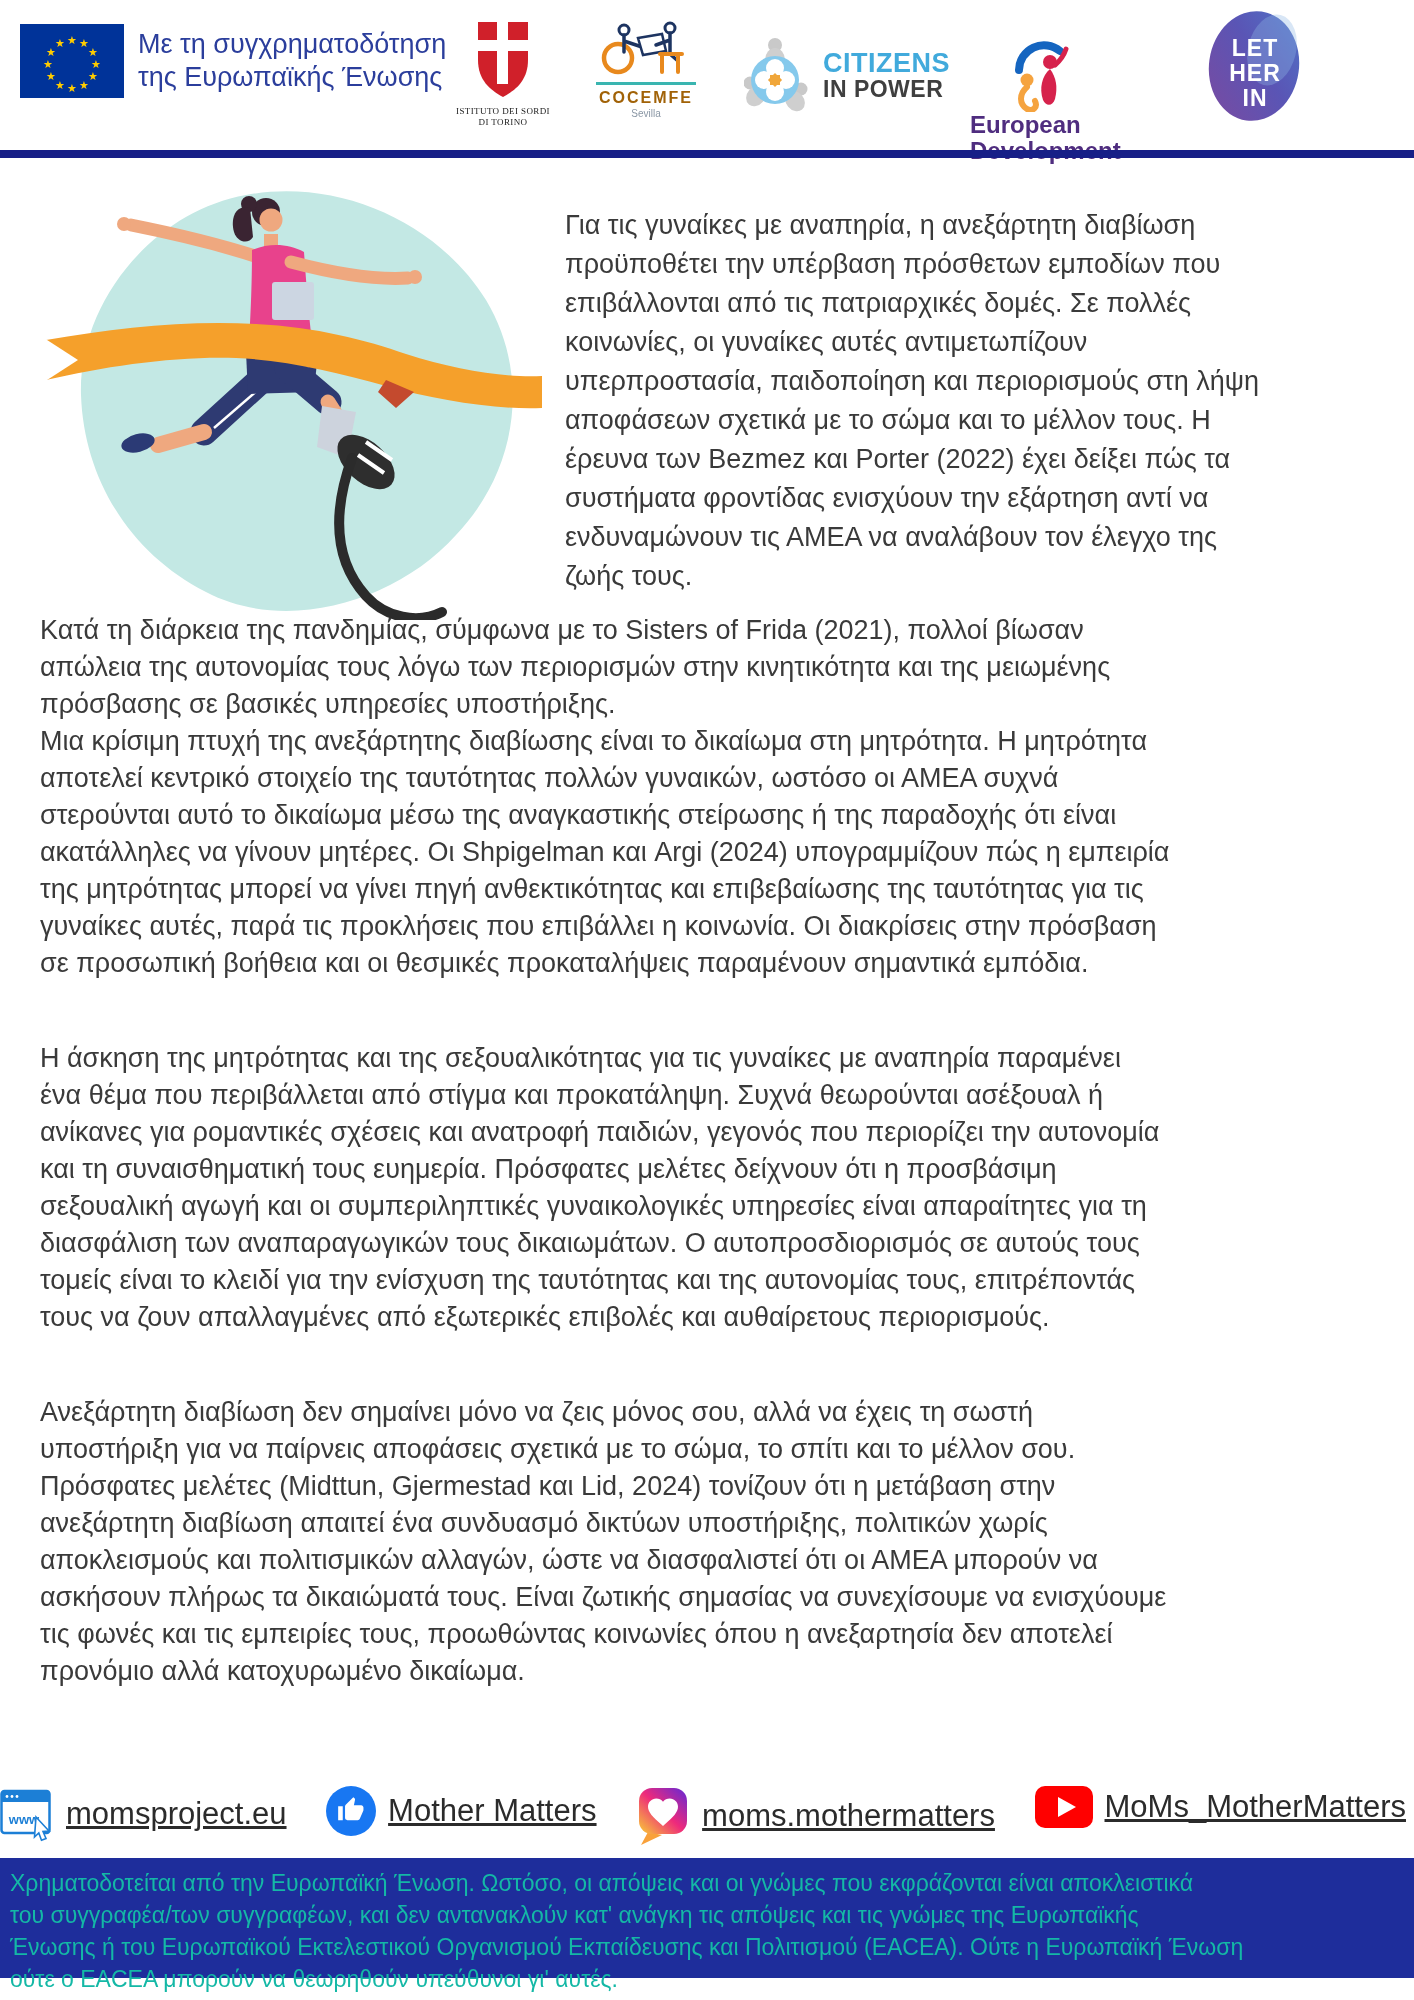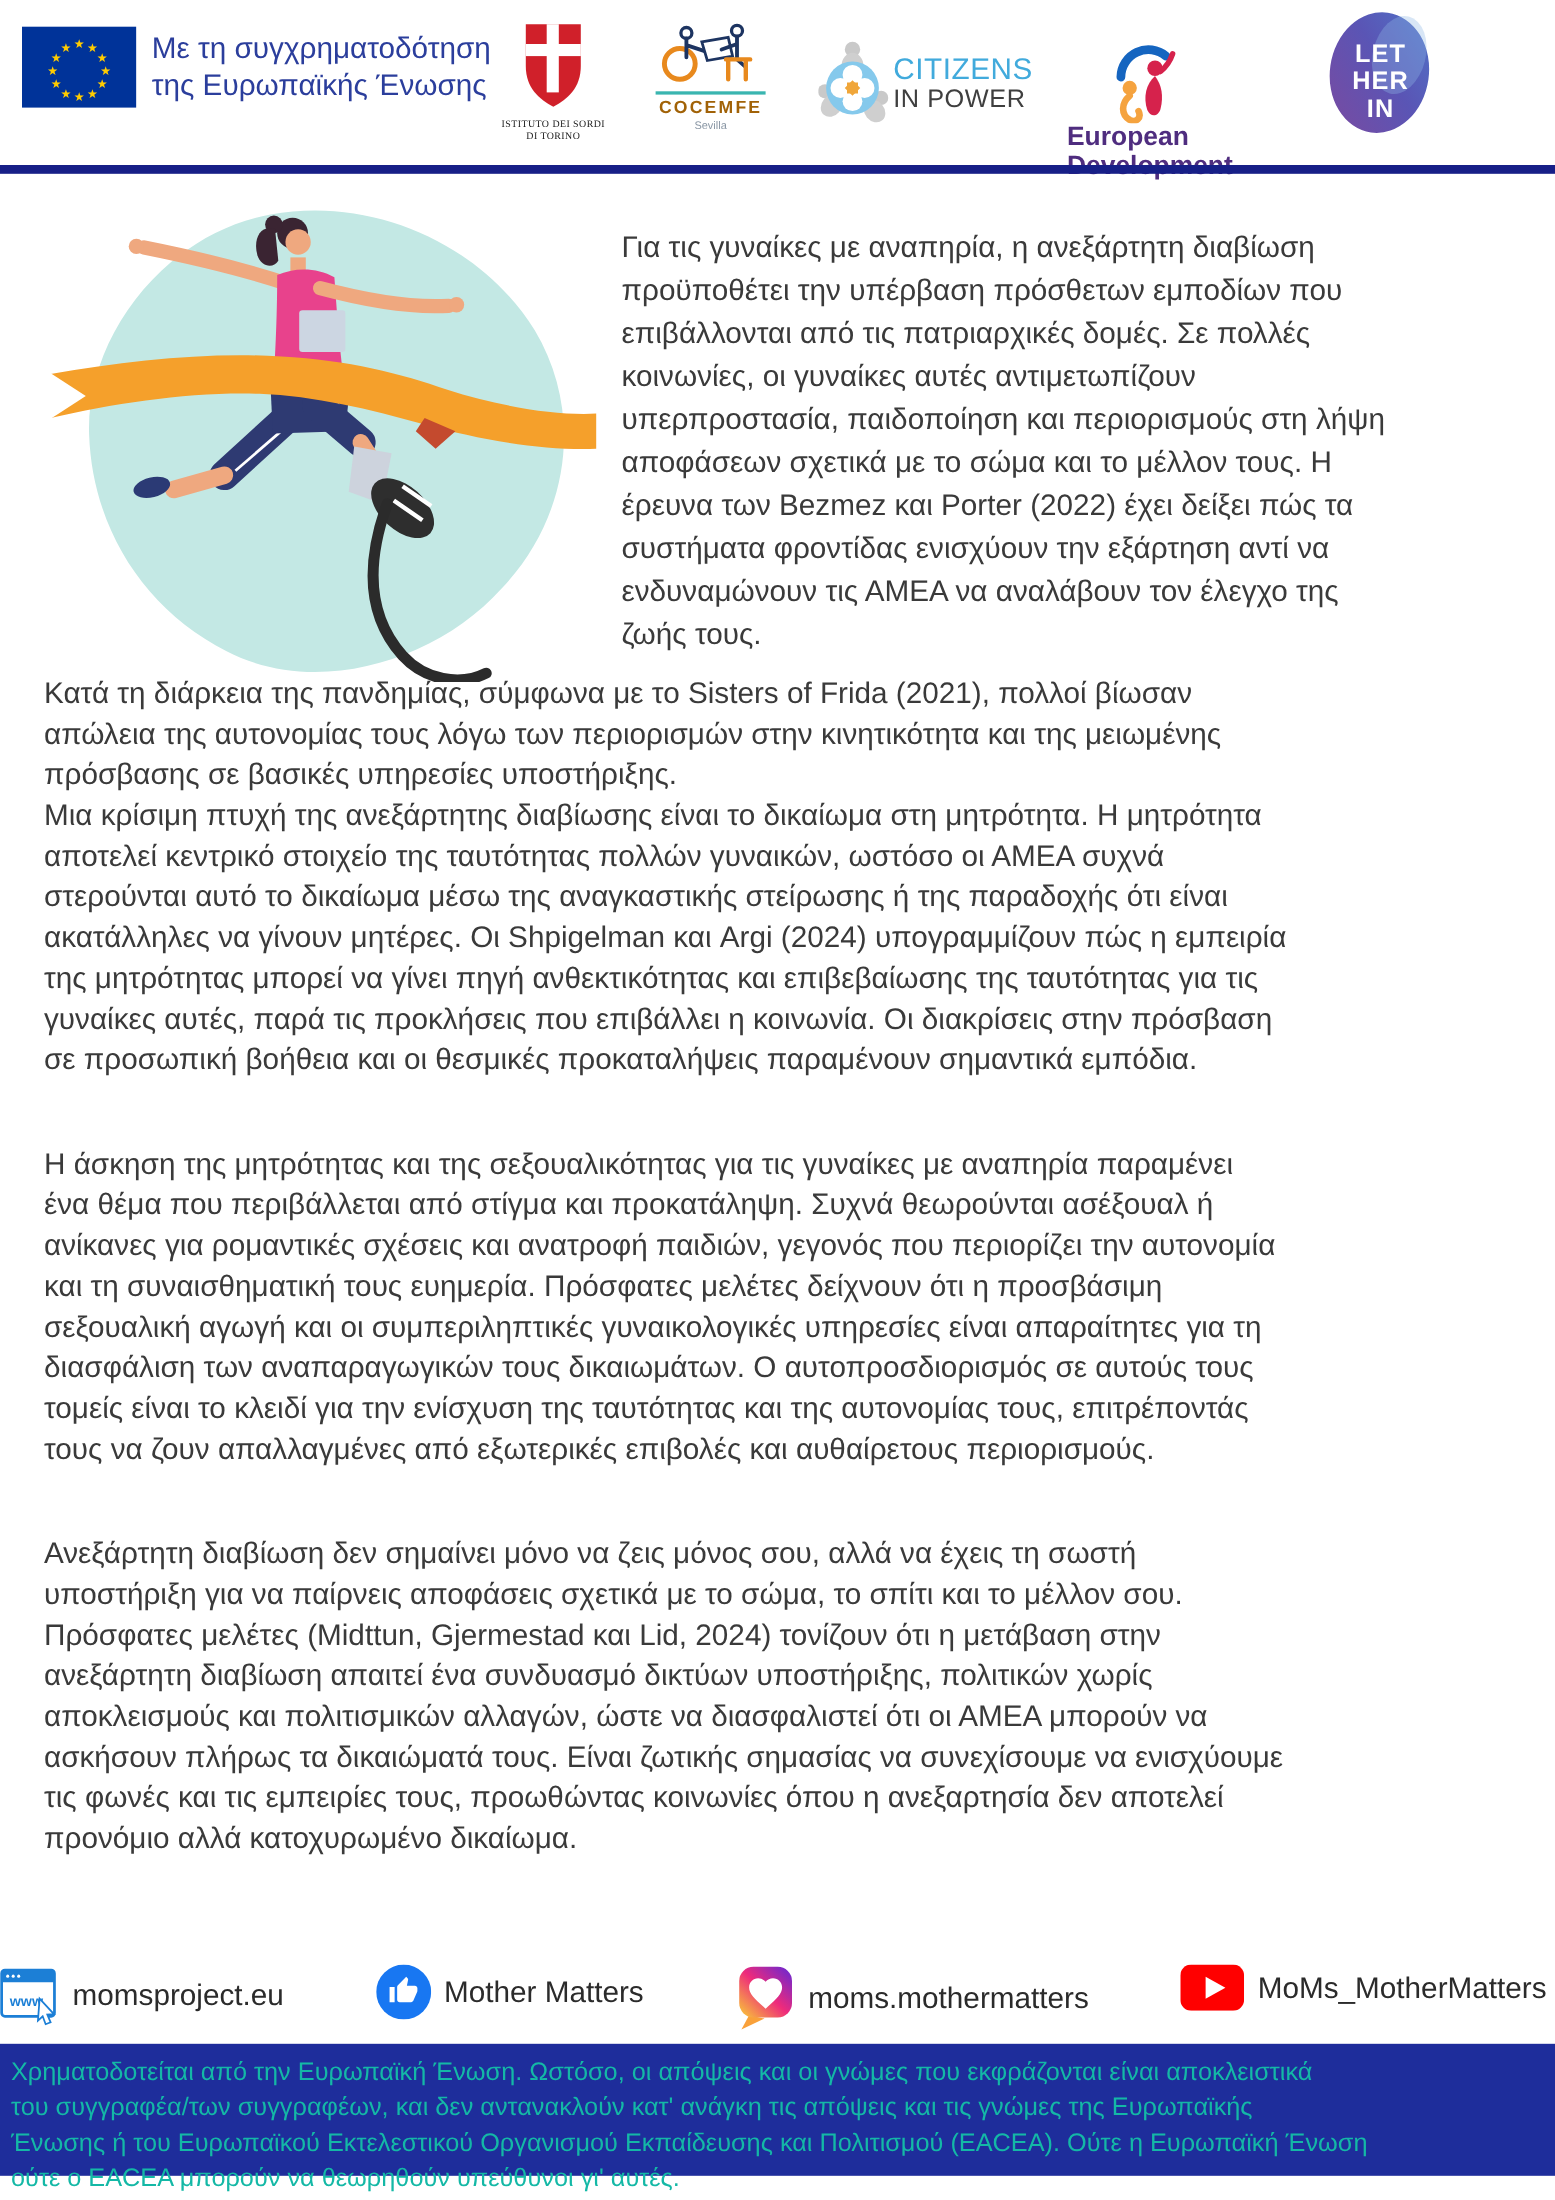--- a/index.html
+++ b/index.html
@@ -11,21 +11,21 @@
   .eu-block{left:20px;top:24px;display:flex;align-items:center;}
   .eu-text{margin-left:14px;font-weight:normal;font-size:27px;line-height:33px;color:#2b3e9c;}
   .crest-block{left:448px;top:20px;width:110px;text-align:center;}
   .crest-block .crest-caption{margin-top:4px;font-family:"Liberation Serif",serif;
         font-size:9px;line-height:11px;color:#222;letter-spacing:.4px;}
   .cocemfe-block{left:596px;top:18px;width:100px;text-align:center;}
   .cocemfe-rule{height:3px;background:#3ab5b0;margin:2px 0 4px 0;}
   .cocemfe-name{font-weight:bold;font-size:16px;letter-spacing:2px;color:#a16207;}
   .cocemfe-sub{font-size:10px;color:#8a97a5;margin-top:1px;}
   .cip-block{left:744px;top:36px;display:flex;align-items:center;}
-  .cip-text{margin-left:4px;font-weight:normal;line-height:1.05;}
+  .cip-text{margin-left:15px;font-weight:bold;line-height:1.05;}
   .cip-line1{font-size:27px;color:#41aadc;letter-spacing:.5px;}
   .cip-line2{font-size:23px;color:#3f3f3f;letter-spacing:.5px;}
   .ed-block{left:962px;top:36px;display:flex;align-items:center;flex-direction:column;}
   .ed-text{margin-left:8px;font-weight:bold;font-size:24px;line-height:26px;color:#4f2d7f;}
   .lhi-block{left:1206px;top:8px;}
 
   
   .rule{position:absolute;left:0;top:150px;width:100%;height:8px;background:#171f87;}
 
   
@@ -36,21 +36,21 @@
       font-size:27px;line-height:39px;color:#3a3a3a;white-space:pre-line;margin-top:36px;}
   .article-main{position:absolute;left:40px;top:612px;width:1345px;
       font-size:27px;line-height:37px;color:#3a3a3a;}
   .article-main p{margin:0;white-space:pre-line;}
   .article-main p.gap{margin-top:58px;}
 
   
   .social{position:absolute;left:0;right:8px;top:1786px;height:60px;
       display:flex;align-items:flex-start;justify-content:space-between;}
   .social-item{display:flex;align-items:center;}
-  .social-item .lbl{margin-left:12px;font-size:27px;color:#2b2b2b;}
+  .social-item .lbl{margin-left:12px;font-size:31px;color:#2b2b2b;text-decoration:underline;}
 
   
   .disclaimer{position:absolute;left:0;top:1858px;width:100%;height:120px;
       background:#1e2d9b;box-sizing:border-box;padding:9px 10px;
       color:#14b8a6;font-size:23px;line-height:32px;white-space:pre-line;}
 </style>
 </head>
 <body>
 
 <div class="page">

